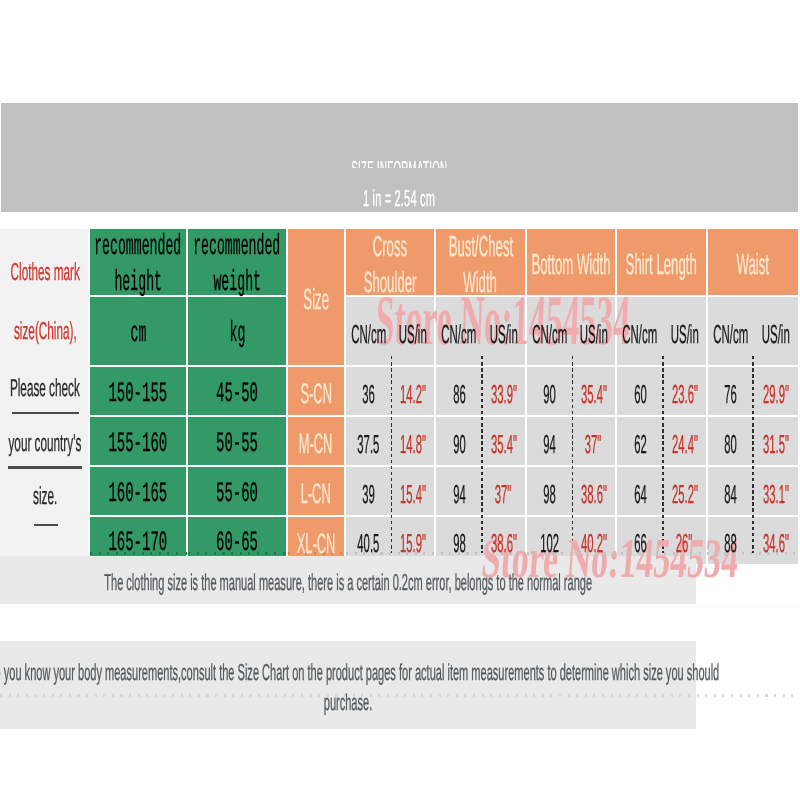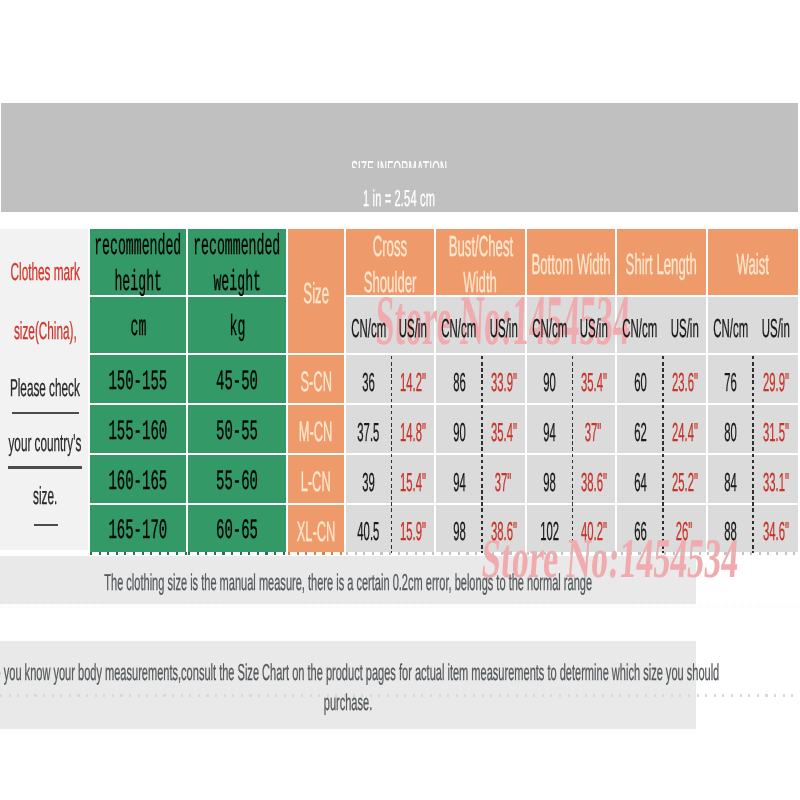--- a/index.html
+++ b/index.html
@@ -179,21 +179,21 @@
             <span class="cw">
               <span class="cd">Shirt Length</span>
             </span>
           </td>
           <td class="c-orange hdr" colspan="2">
             <span class="cw">
               <span class="cd">Waist</span>
             </span>
           </td>
         </tr>
-        <tr style="height:58px">
+        <tr style="height:70px">
           <td class="c-green hdr">
             <span class="cw">
               <span class="cd">cm</span>
             </span>
           </td>
           <td class="c-green hdr">
             <span class="cw">
               <span class="cd">kg</span>
             </span>
           </td>

